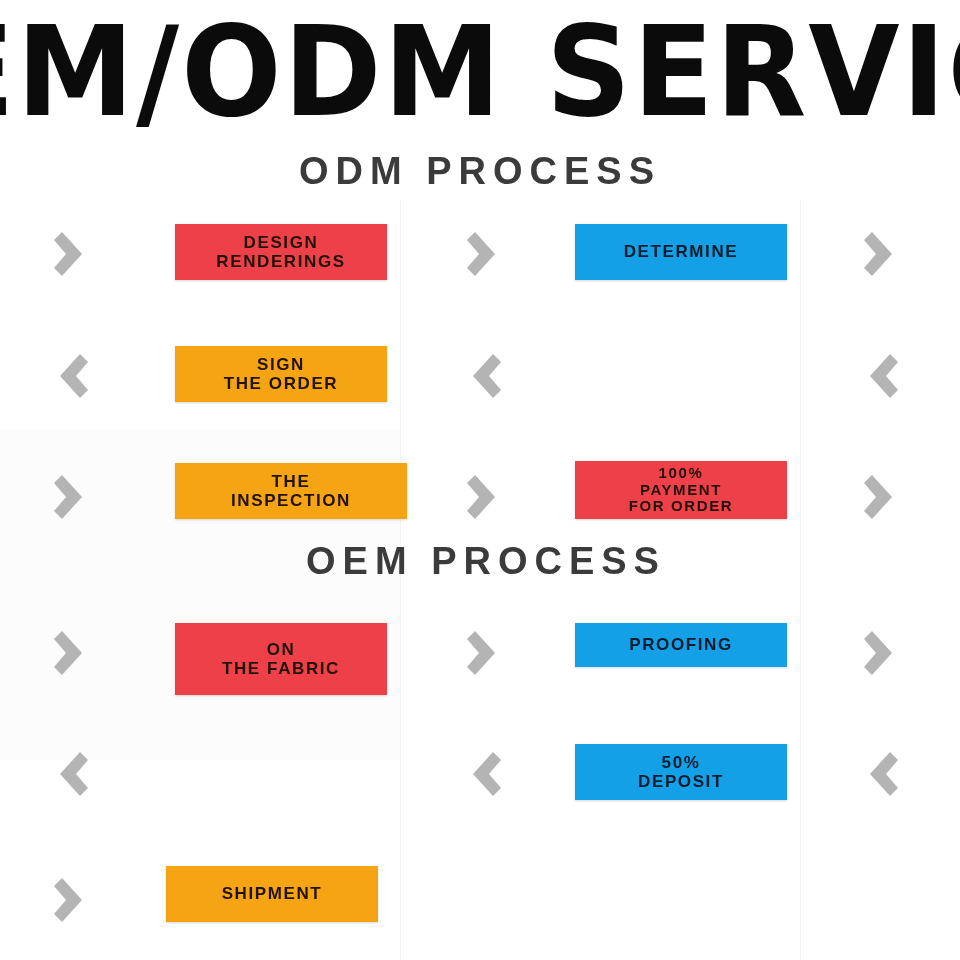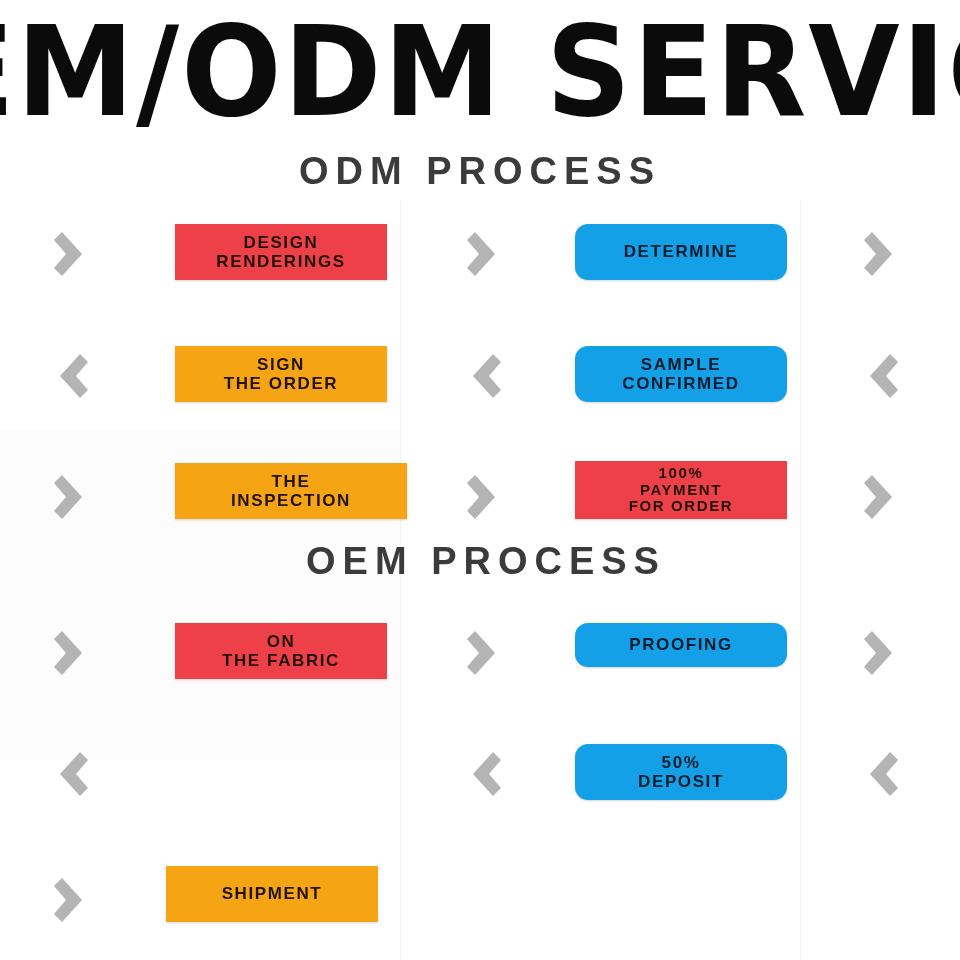--- a/index.html
+++ b/index.html
@@ -88,21 +88,21 @@
     color: #231208;
     letter-spacing: 1.6px;
     line-height: 1.12;
     font-size: 17px;
     box-shadow: 0 1px 2px rgba(0,0,0,0.16);
   }
   .pbox .lines { padding: 0 6px; }
   .pbox .ln { display: block; white-space: nowrap; }
 
   .pbox.red    { background: #ee4049; }
-  .pbox.blue   { background: #14a0e6; color: #0a1c2e; border-radius: 13px; }
+  .pbox.blue   { background: #14a0e6; color: #0a1c2e; }
   .pbox.orange { background: #f5a413; }
 
   .chev {
     position: absolute;
     width: 42px;
     height: 52px;
     color: #b4b4b4;
   }
   .chev svg { display: block; width: 100%; height: 100%; }
 </style>
@@ -163,26 +163,20 @@
         <svg viewBox="0 0 42 52" xmlns="http://www.w3.org/2000/svg">
           <path d="M30 4 L10 26 L30 48 L38 40 L26 26 L38 12 Z" fill="currentColor"></path>
         </svg>
       </div>
       <div class="pbox orange" style="left: 175px; width: 212px; height: 56px; top: 6px; background: rgb(245, 164, 19);">
         <span class="lines">
           <span class="ln">SIGN</span>
           <span class="ln">THE ORDER</span>
         </span>
       </div>
-      <div class="pbox blue" style="left: 575px; width: 212px; height: 56px; top: 6px; background: rgb(20, 160, 230);">
-        <span class="lines">
-          <span class="ln">SAMPLE</span>
-          <span class="ln">CONFIRMED</span>
-        </span>
-      </div>
     </div>
     <div class="row" style="top: 457px;">
       <div class="chev" style="left: 50px; top: 14px;">
         <svg viewBox="0 0 42 52" xmlns="http://www.w3.org/2000/svg">
           <path d="M12 4 L32 26 L12 48 L4 40 L16 26 L4 12 Z" fill="currentColor"></path>
         </svg>
       </div>
       <div class="chev" style="left: 463px; top: 14px;">
         <svg viewBox="0 0 42 52" xmlns="http://www.w3.org/2000/svg">
           <path d="M12 4 L32 26 L12 48 L4 40 L16 26 L4 12 Z" fill="currentColor"></path>
@@ -216,21 +210,21 @@
       <div class="chev" style="left: 463px; top: 10px;">
         <svg viewBox="0 0 42 52" xmlns="http://www.w3.org/2000/svg">
           <path d="M12 4 L32 26 L12 48 L4 40 L16 26 L4 12 Z" fill="currentColor"></path>
         </svg>
       </div>
       <div class="chev" style="left: 860px; top: 10px;">
         <svg viewBox="0 0 42 52" xmlns="http://www.w3.org/2000/svg">
           <path d="M12 4 L32 26 L12 48 L4 40 L16 26 L4 12 Z" fill="currentColor"></path>
         </svg>
       </div>
-      <div class="pbox red" style="left: 175px; width: 212px; height: 56px; top: 6px; background: rgb(238, 64, 73);">
+      <div class="pbox red" style="left: 175px; width: 212px; height: 72px; top: 6px; background: rgb(238, 64, 73);">
         <span class="lines">
           <span class="ln">ON</span>
           <span class="ln">THE FABRIC</span>
         </span>
       </div>
       <div class="pbox blue" style="left: 575px; width: 212px; height: 44px; top: 6px; background: rgb(20, 160, 230);">
         <span class="lines">
           <span class="ln">PROOFING</span>
         </span>
       </div>

